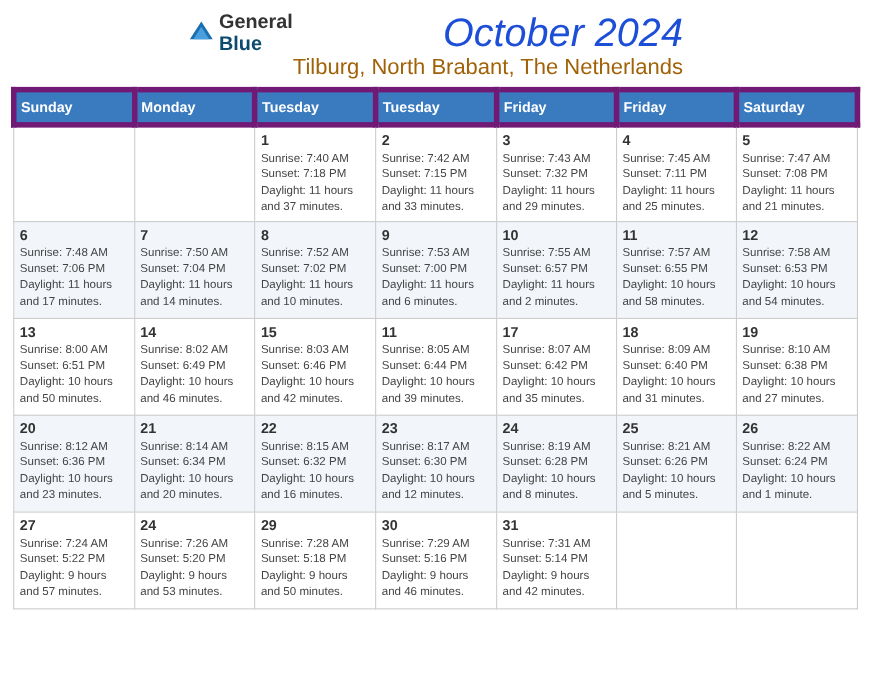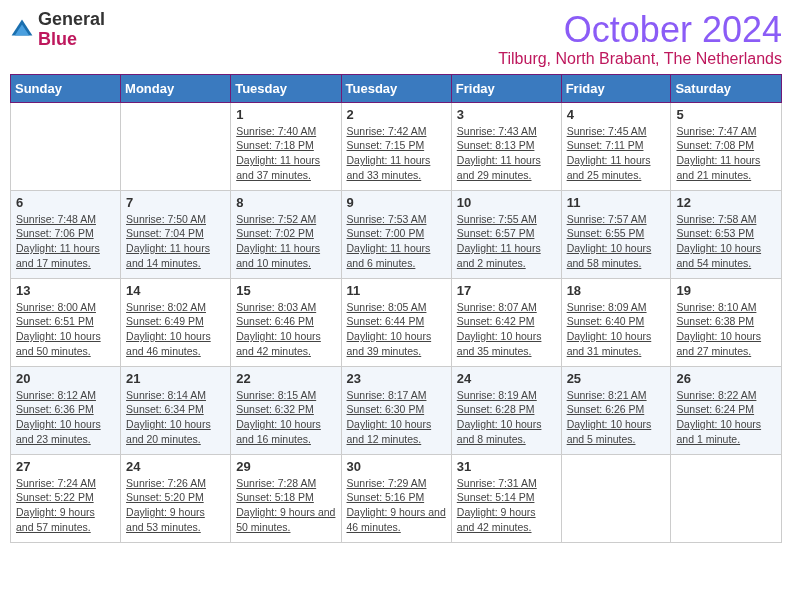--- a/index.html
+++ b/index.html
@@ -6,65 +6,66 @@
     body {
       font-family: Arial, sans-serif;
       background: #fff;
       width: 792px;
       min-height: 612px;
       padding: 10px;
     }
     .header {
       display: flex;
       align-items: flex-start;
-      justify-content: space-between;
+      justify-content: center;
       margin-bottom: 6px;
     }
     .logo {
       display: flex;
       align-items: center;
       gap: 4px;
     }
     .logo-text {
       font-size: 18px;
       font-weight: bold;
       line-height: 1.1;
     }
     .logo-general { color: #333; }
-    .logo-blue { color: #be185d; }
+    .logo-blue { color: #0c4a6e; }
     .logo-icon {
       width: 24px;
       height: 24px;
     }
     .title-block {
       text-align: right;
     }
     .month-title {
       font-size: 36px;
       font-weight: normal;
-      color: #8b5cf6;
+      color: #1d4ed8;
       line-height: 1.1;
+      font-style: italic;
     }
     .location {
-      font-size: 16px;
-      color: #be185d;
+      font-size: 20px;
+      color: #a16207;
     }
     .calendar {
       width: 100%;
       border-collapse: collapse;
       font-size: 11px;
     }
     .calendar thead th {
       background: #3a7abf;
       color: #fff;
       padding: 6px 4px;
       text-align: left;
       font-size: 13px;
       font-weight: bold;
-      border: 1px solid #701a75;
+      border: 5px solid #701a75;
     }
     .calendar tbody td {
       border: 1px solid #ccc;
       vertical-align: top;
       padding: 4px 5px;
       width: 113px;
       min-height: 80px;
       height: 88px;
       background: #fff;
     }
@@ -75,21 +76,20 @@
       font-size: 13px;
       font-weight: bold;
       color: #333;
       display: block;
       margin-bottom: 2px;
     }
     .day-info {
       color: #444;
       font-size: 10.5px;
       line-height: 1.4;
-      text-decoration: underline;
     }
     .empty { background: #fff !important; }
   </style>
 </head>
 <body>
 
 <div class="header">
   <div class="logo">
     <svg class="logo-icon" viewBox="0 0 30 30" xmlns="http://www.w3.org/2000/svg">
       <polygon points="15,2 28,22 2,22" fill="#1a6faf"></polygon>
@@ -130,21 +130,21 @@
         </td>
         <td>
           <span class="day-num">2</span>
           <div class="day-info">Sunrise: 7:42 AM
 Sunset: 7:15 PM
 Daylight: 11 hours and 33 minutes.</div>
         </td>
         <td>
           <span class="day-num">3</span>
           <div class="day-info">Sunrise: 7:43 AM
-Sunset: 8:13 PM
+Sunset: 7:32 PM
 Daylight: 11 hours and 29 minutes.</div>
         </td>
         <td>
           <span class="day-num">4</span>
           <div class="day-info">Sunrise: 7:45 AM
 Sunset: 7:11 PM
 Daylight: 11 hours and 25 minutes.</div>
         </td>
         <td>
           <span class="day-num">5</span>

